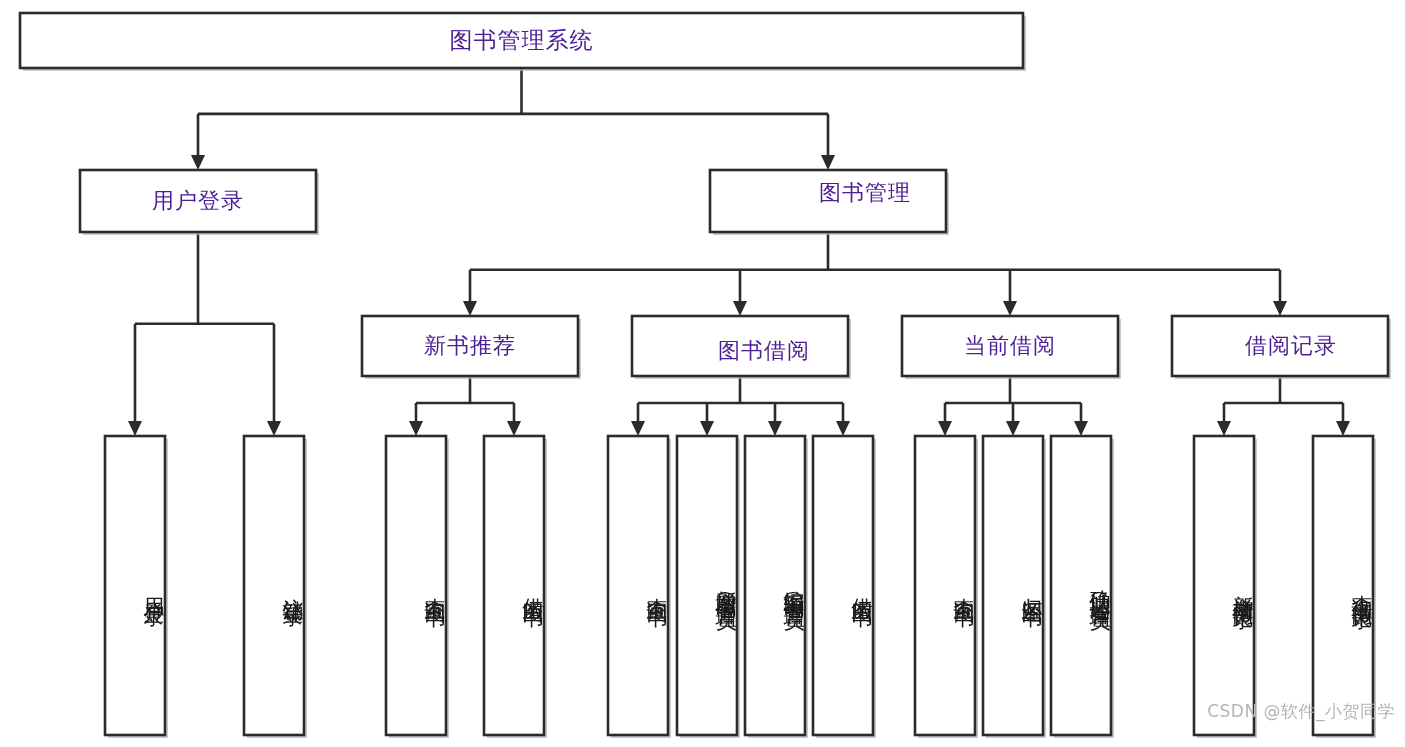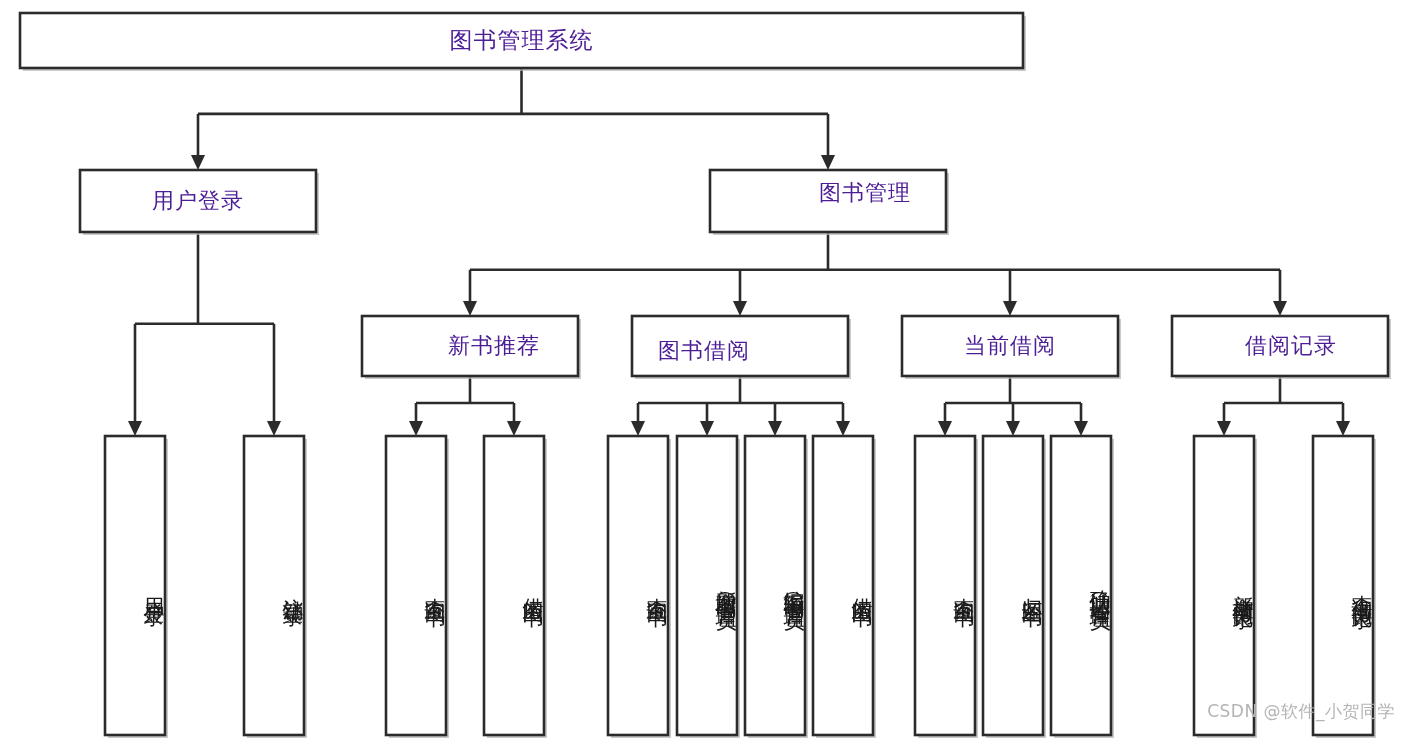--- a/index.html
+++ b/index.html
@@ -217,22 +217,22 @@
         <rect x="1316" y="439" width="60" height="299" class="node-shadow"></rect>
         <rect x="1313" y="436" width="60" height="299" class="node-box"></rect>
       </g>
     </g>
 </svg>
 
 <div id="label-layer">
     <div class="hlabel-wrap hlabel-root" style="left: 20px; top: 13px; width: 1003px; height: 55px;">图书管理系统</div>
     <div class="hlabel-wrap" style="left: 80px; top: 170px; width: 236px; height: 62px;">用户登录</div>
     <div class="hlabel-wrap" style="left: 710px; top: 170px; width: 236px; height: 46px; margin-left: 37px;">图书管理</div>
-    <div class="hlabel-wrap" style="left: 362px; top: 316px; width: 216px; height: 60px; margin-left: 24px;">新书推荐</div>
-    <div class="hlabel-wrap" style="left: 596px; top: 316px; width: 216px; height: 69px;">图书借阅</div>
+    <div class="hlabel-wrap" style="left: 362px; top: 316px; width: 216px; height: 60px;">新书推荐</div>
+    <div class="hlabel-wrap" style="left: 656px; top: 316px; width: 216px; height: 69px;">图书借阅</div>
     <div class="hlabel-wrap" style="left: 902px; top: 316px; width: 216px; height: 60px;">当前借阅</div>
     <div class="hlabel-wrap" style="left: 1172px; top: 316px; width: 238px; height: 60px;">借阅记录</div>
     <div class="vlabel-wrap" style="left: 105px; top: 446px; width: 60px; height: 281px;">用户登录</div>
     <div class="vlabel-wrap" style="left: 244px; top: 446px; width: 60px; height: 281px;">注销登录</div>
     <div class="vlabel-wrap" style="left: 386px; top: 446px; width: 60px; height: 281px;">查询图书</div>
     <div class="vlabel-wrap" style="left: 484px; top: 446px; width: 60px; height: 281px;">借阅图书</div>
     <div class="vlabel-wrap" style="left: 608px; top: 446px; width: 60px; height: 281px;">查询图书</div>
     <div class="vlabel-wrap" style="left: 677px; top: 446px; width: 60px; height: 281px;">新增图书（管理员）</div>
     <div class="vlabel-wrap" style="left: 745px; top: 446px; width: 60px; height: 281px;">编辑图书（管理员）</div>
     <div class="vlabel-wrap" style="left: 813px; top: 446px; width: 60px; height: 281px;">借阅图书</div>

